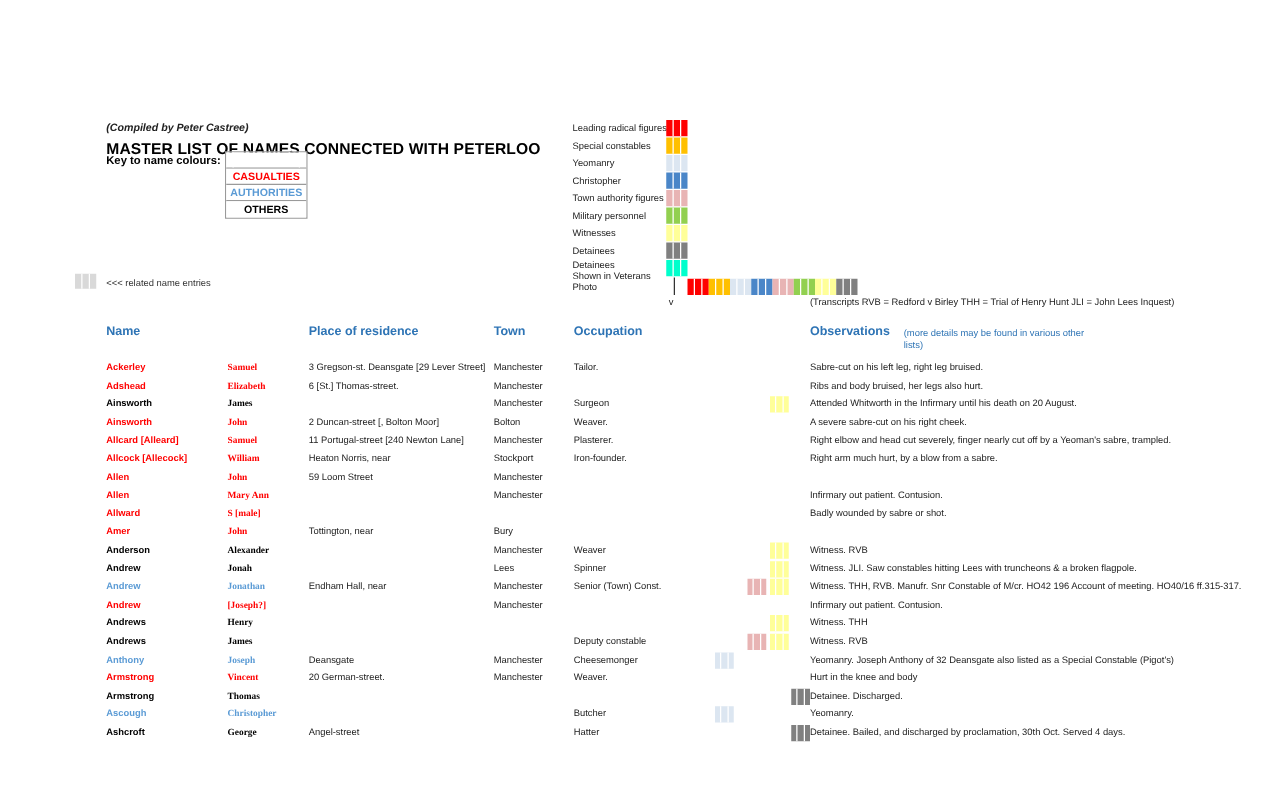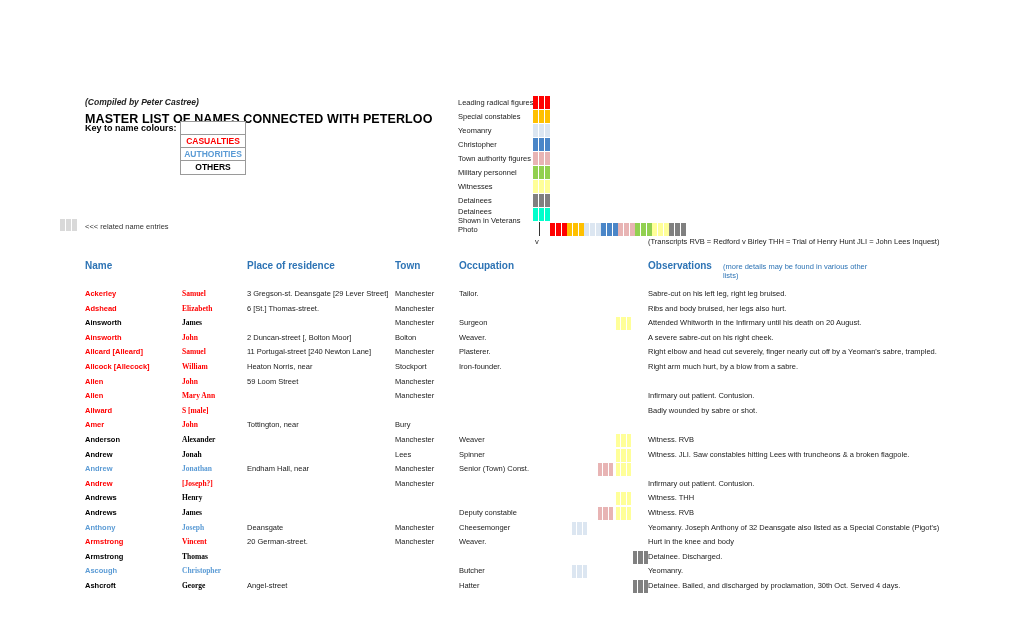--- a/index.html
+++ b/index.html
@@ -295,20 +295,21 @@
         <span class="gl a"></span>
         <span class="gl b"></span>
       </span>
     </div>
     <div class="row">
       <span class="cell c-surname nm authority">Andrew</span>
       <span class="cell c-first nm authority">Jonathan</span>
       <span class="cell c-res">Endham Hall,  near</span>
       <span class="cell c-town">Manchester</span>
       <span class="cell c-occ">Senior (Town) Const.</span>
+      <span class="cell c-obs">Witness. THH,  RVB.  Manufr. Snr Constable of M/cr.   HO42 196  Account of meeting. HO40/16 ff.315-317.</span>
       <span class="sw col-town" style="background: rgb(232, 180, 180);">
         <span class="gl a"></span>
         <span class="gl b"></span>
       </span>
       <span class="sw col-witness" style="background: rgb(255, 255, 153);">
         <span class="gl a"></span>
         <span class="gl b"></span>
       </span>
     </div>
     <div class="row">

